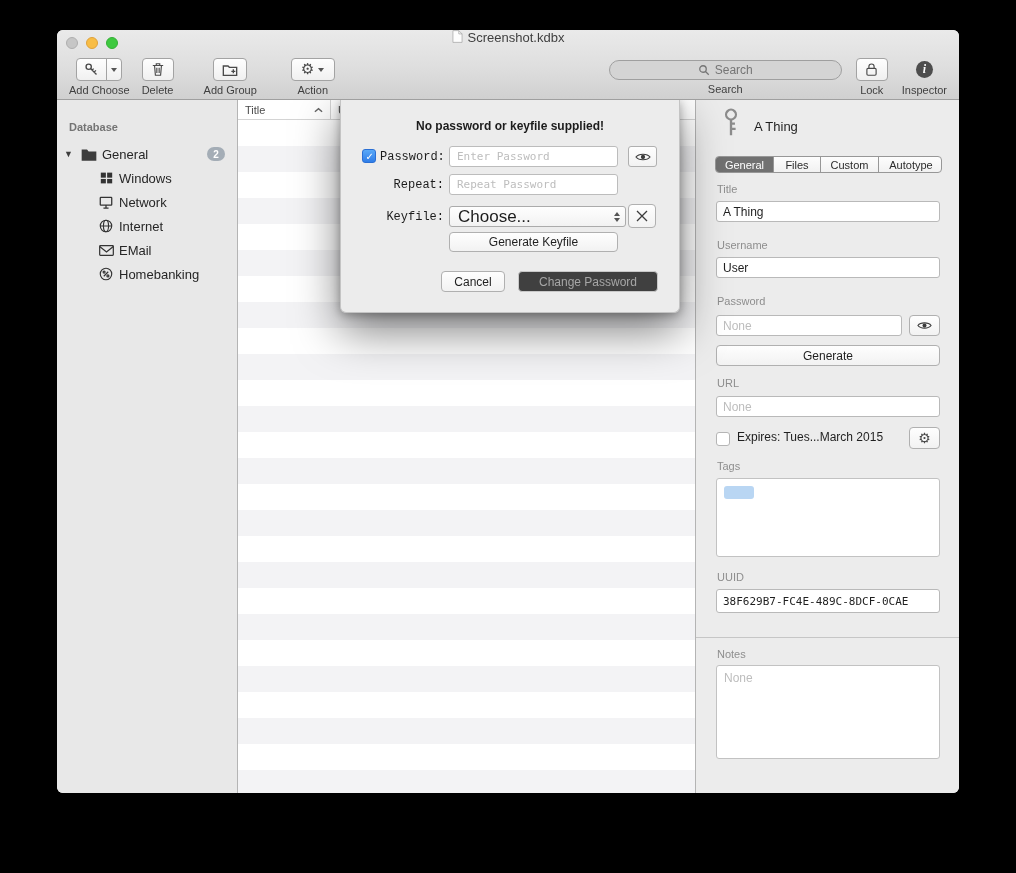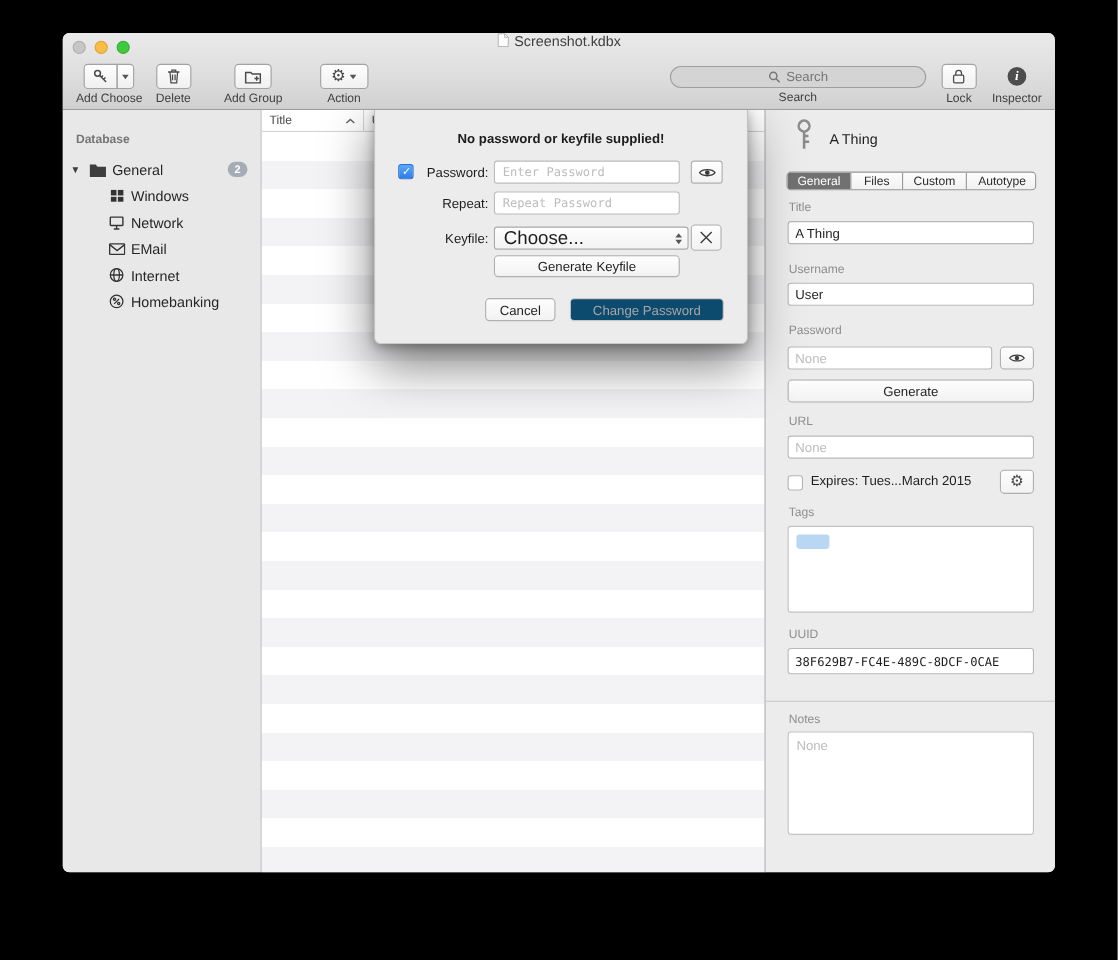--- a/index.html
+++ b/index.html
@@ -152,40 +152,40 @@
   
   .sheet {
     position:absolute; left:283px; top:70px; width:340px; height:213px;
     background:#ececec; border-radius:0 0 6px 6px; z-index:50;
     box-shadow:0 18px 45px rgba(0,0,0,.5), 0 2px 10px rgba(0,0,0,.3);
     border:1px solid #c4c4c4; border-top:none;
   }
   .sheet-msg { position:absolute; top:19px; left:0; right:0; text-align:center;
     font-size:12px; font-weight:bold; color:#1c1c1c; }
   .d-label { position:absolute; left:39px; width:64px; text-align:right;
-    font-size:12px; color:#1c1c1c; }
+    font-size:12px; color:#1c1c1c;font-family:Liberation Mono, monospace; }
   .d-input {
     position:absolute; left:108px; width:169px; height:21px; background:#fff;
     border:1px solid #bcbcbc; border-radius:3px; padding:0 7px;
     font-family:"DejaVu Sans Mono",monospace; font-size:11px; color:#222; outline:none;
   }
   .eye-btn { width:29px; height:21px; border-radius:3px; }
   .popup {
     position:absolute; left:108px; top:106px; width:177px; height:21px;
     background:linear-gradient(180deg,#fefefe,#f2f2f2); border:1px solid #ababab;
     border-radius:3px; display:flex; align-items:center; padding-left:8px;
     font-size:17px; color:#1c1c1c;
   }
   .stepper { position:absolute; right:5px; top:0; bottom:0; display:flex;
     flex-direction:column; justify-content:center; align-items:center; gap:2px; }
   .x-btn { position:absolute; left:287px; top:104px; width:28px; height:24px; border-radius:4px; }
   .genkey-btn { left:108px; top:132px; width:169px; height:20px; }
   .cancel-btn { left:100px; top:171px; width:64px; height:21px; }
   .chpw-btn { left:177px; top:171px; width:140px; height:21px;
-    background:#0c4a6e; border:1px solid #c9c9c9; color:#a6a6a6; }
+    background:#404040; border:1px solid #c9c9c9; color:#a6a6a6; }
 </style>
 </head>
 <body>
 
 <div class="window">
 
   <div class="chrome">
     <div class="titlebar">
       <div class="traffic">
         <span class="tl close"></span>
@@ -321,37 +321,37 @@
           <svg width="14" height="13" viewBox="0 0 22 20" fill="none" stroke="#333" stroke-width="2">
               <rect x="2" y="2" width="18" height="12" rx="1"></rect>
               <path d="M7 19h8M11 14v5"></path>
             </svg>
         </span>
         <span>Network</span>
       </div>
 
       <div class="sb-row child">
         <span class="sb-icon">
-          <svg width="15" height="11" viewBox="0 0 22 16" fill="none" stroke="#333" stroke-width="1.8">
-              <rect x="1" y="1" width="20" height="14" rx="1"></rect>
-              <path d="M1 2l10 8L21 2"></path>
-            </svg>
-        </span>
-        <span>EMail</span>
-      </div>
-
-      <div class="sb-row child">
-        <span class="sb-icon">
           <svg width="14" height="14" viewBox="0 0 22 22" fill="none" stroke="#333" stroke-width="1.8">
               <circle cx="11" cy="11" r="9"></circle>
               <ellipse cx="11" cy="11" rx="4" ry="9"></ellipse>
               <path d="M2 11h18"></path>
             </svg>
         </span>
         <span>Internet</span>
+      </div>
+
+      <div class="sb-row child">
+        <span class="sb-icon">
+          <svg width="15" height="11" viewBox="0 0 22 16" fill="none" stroke="#333" stroke-width="1.8">
+              <rect x="1" y="1" width="20" height="14" rx="1"></rect>
+              <path d="M1 2l10 8L21 2"></path>
+            </svg>
+        </span>
+        <span>EMail</span>
       </div>
 
       <div class="sb-row child">
         <span class="sb-icon">
           <svg width="14" height="14" viewBox="0 0 22 22" fill="none" stroke="#333" stroke-width="1.8">
               <circle cx="11" cy="11" r="9"></circle>
               <path d="M7.5 14.5l7-7"></path>
               <circle cx="8" cy="8" r="1.6"></circle>
               <circle cx="14" cy="14" r="1.6"></circle>
             </svg>

